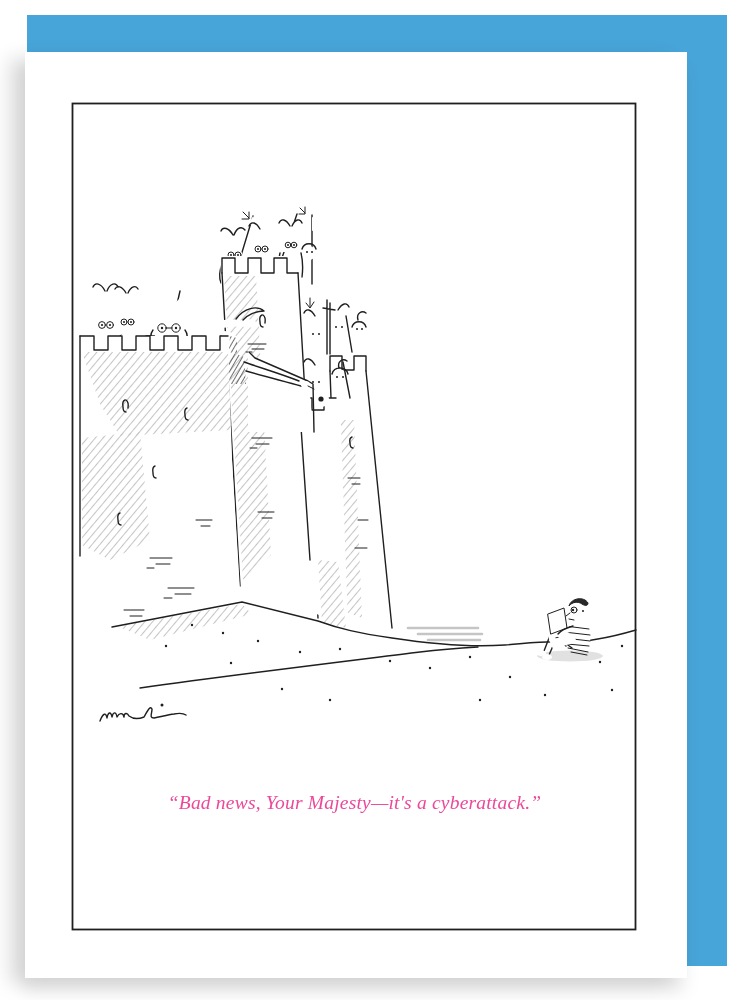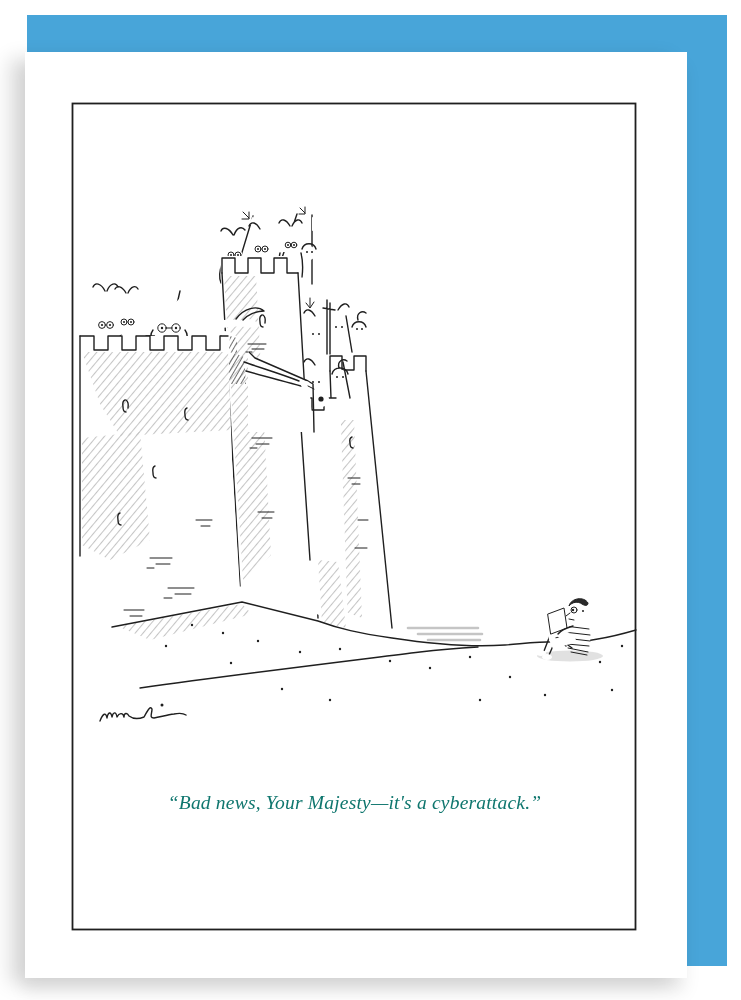--- a/index.html
+++ b/index.html
@@ -302,14 +302,14 @@
     </g>
 
     <g aria-label="Maslin">
       <path class="ink" d="M100,721 C103,713 106,712 107,718 C108,712 111,711 112,717 C113,712 116,711 117,717 C119,713 123,712 124,717 C124,713 127,712 129,716 C133,719 139,719 144,717 C147,712 150,705 152,709 C152,714 149,718 154,718 C160,717 167,715 174,714 C179,713 183,713 186,715" stroke-width="1.7"></path>
       <circle class="dot" cx="162" cy="705" r="1.5"></circle>
     </g>
 
     <rect x="72.5" y="103.5" width="563" height="826" fill="none" stroke="#1f1f1f" stroke-width="1.8"></rect>
   </svg>
 
-  <div id="caption" style="color: #0f766e; text-align: center;">“Bad news, Your Majesty—it's a cyberattack.”</div>
+  <div id="caption" style="color: #ec4899; text-align: center;">“Bad news, Your Majesty—it's a cyberattack.”</div>
 </div>
 
 </body></html>

